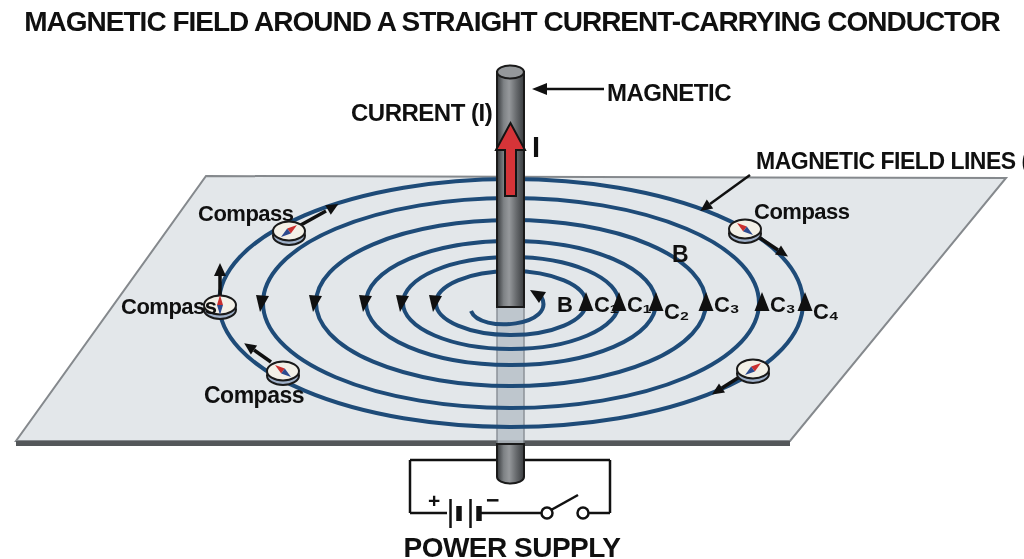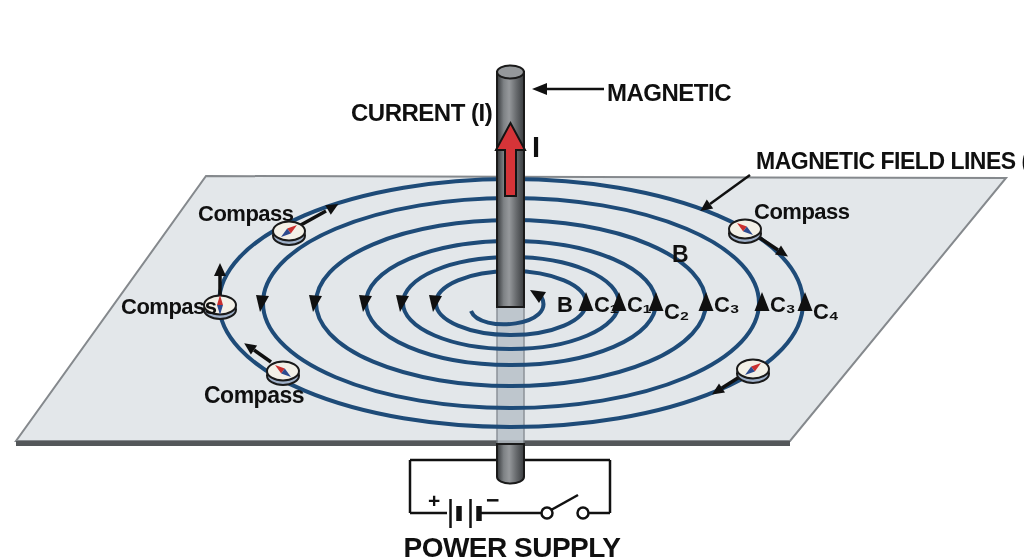--- a/index.html
+++ b/index.html
@@ -143,20 +143,21 @@
   </g>
 
   <g stroke="#101010" stroke-width="2.5">
     <line x1="604" y1="89" x2="547" y2="89"></line>
     <polygon points="532,89 547,83 547,95" fill="#101010" stroke="none"></polygon>
     <line x1="750" y1="175" x2="710" y2="204"></line>
     <polygon points="700.3,211.1 706.8,199.5 713.2,208.5" fill="#101010" stroke="none"></polygon>
   </g>
 </svg>
 
+<div class="lbl title">MAGNETIC FIELD AROUND A STRAIGHT CURRENT-CARRYING CONDUCTOR</div>
 <div class="lbl current">CURRENT (I)</div>
 <div class="lbl isym">I</div>
 <div class="lbl cond">
   <div>MAGNETIC</div>
 </div>
 <div class="lbl fieldlines">MAGNETIC FIELD LINES (B)</div>
 <div class="lbl bouter">B</div>
 
 <div class="lbl crow" style="left:557px;top:292px;">B</div>
 <div class="lbl crow" style="left:594px;top:292px;">C₁</div>

